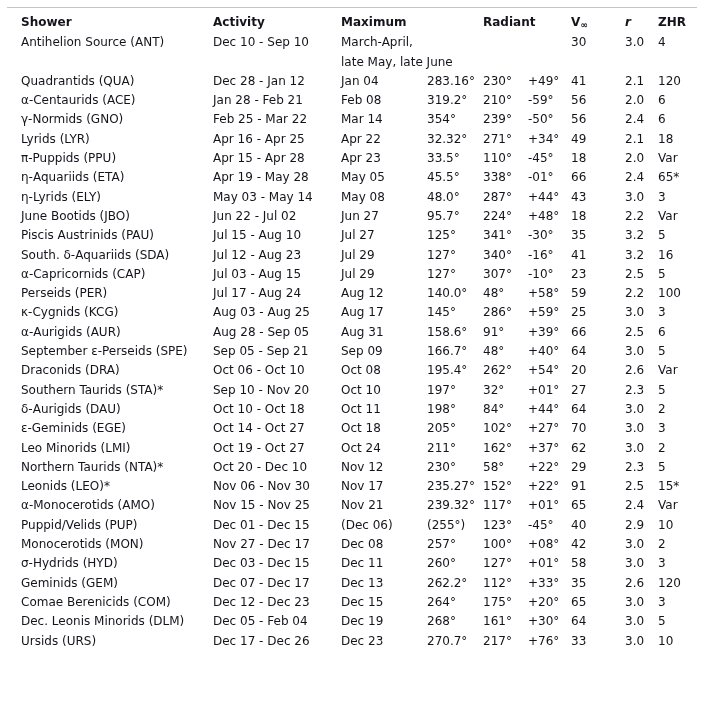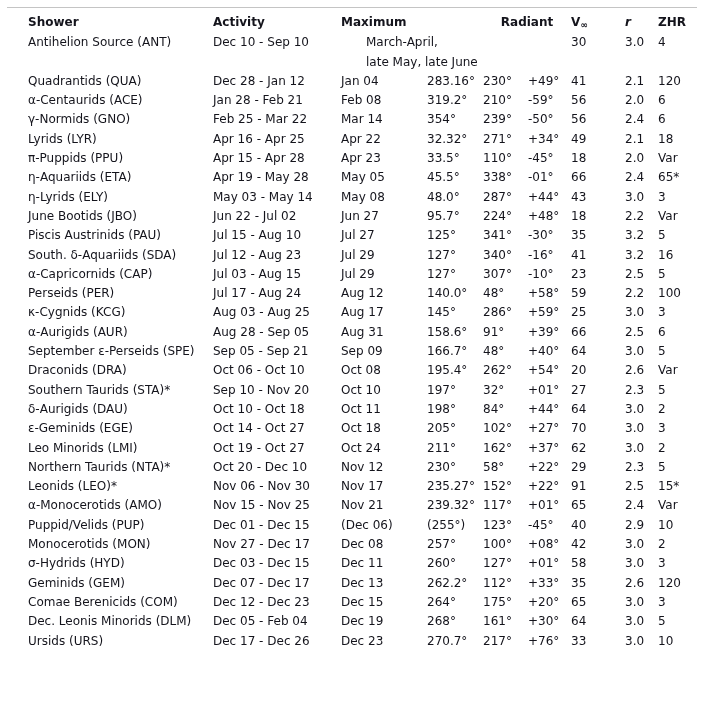--- a/index.html
+++ b/index.html
@@ -41,32 +41,32 @@
   th, td {
     padding: 0;
     text-align: left;
     vertical-align: top;
     font-size: 12px;
     line-height: 19.3px;
     white-space: nowrap;
   }
   th { font-weight: 700; }
   thead tr.hrow1 th { padding-top: 5px; }
-  th:first-child, td:first-child { padding-left: 28px; }
-  .center { text-align: center; }
+  th:first-child, td:first-child { padding-left: 21px; }
+  .center { text-align: left; }
   .italic { font-style: italic; }
   .pl13 { padding-left: 13px; }
   .pl7  { padding-left: 7px; }
   sub.inf {
     font-size: 9px;
     vertical-align: baseline;
     position: relative;
     top: 2px;
   }
-  td div { line-height: 19.3px; margin-left: 25px; }
+  td div { line-height: 19.3px; }
 </style>
 </head>
 <body>
 
 <div class="top-rule"></div>
 
 <table>
   <colgroup>
     <col class="c1">
       <col class="c2">

